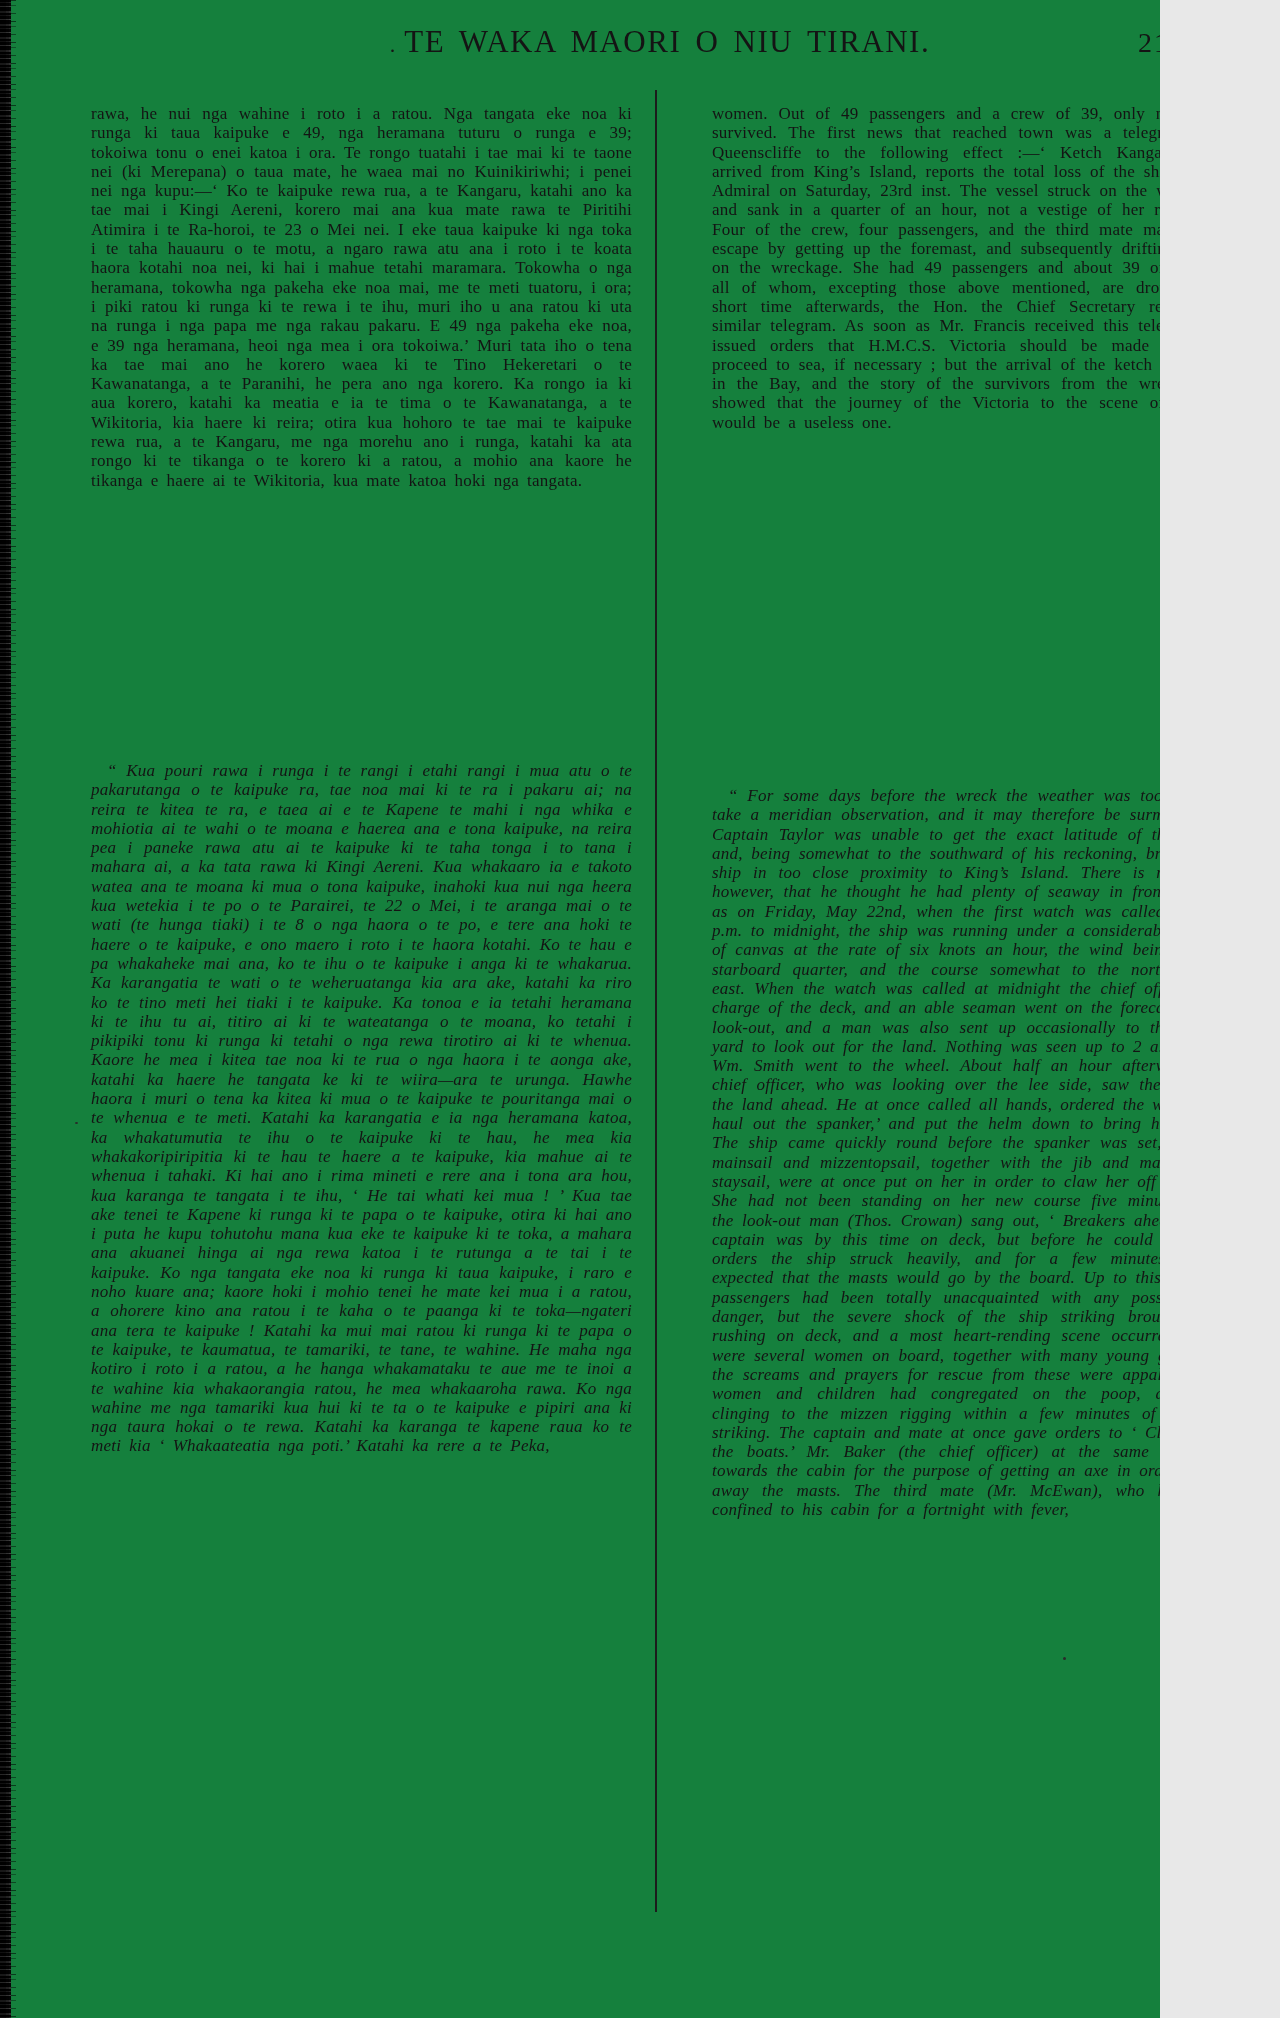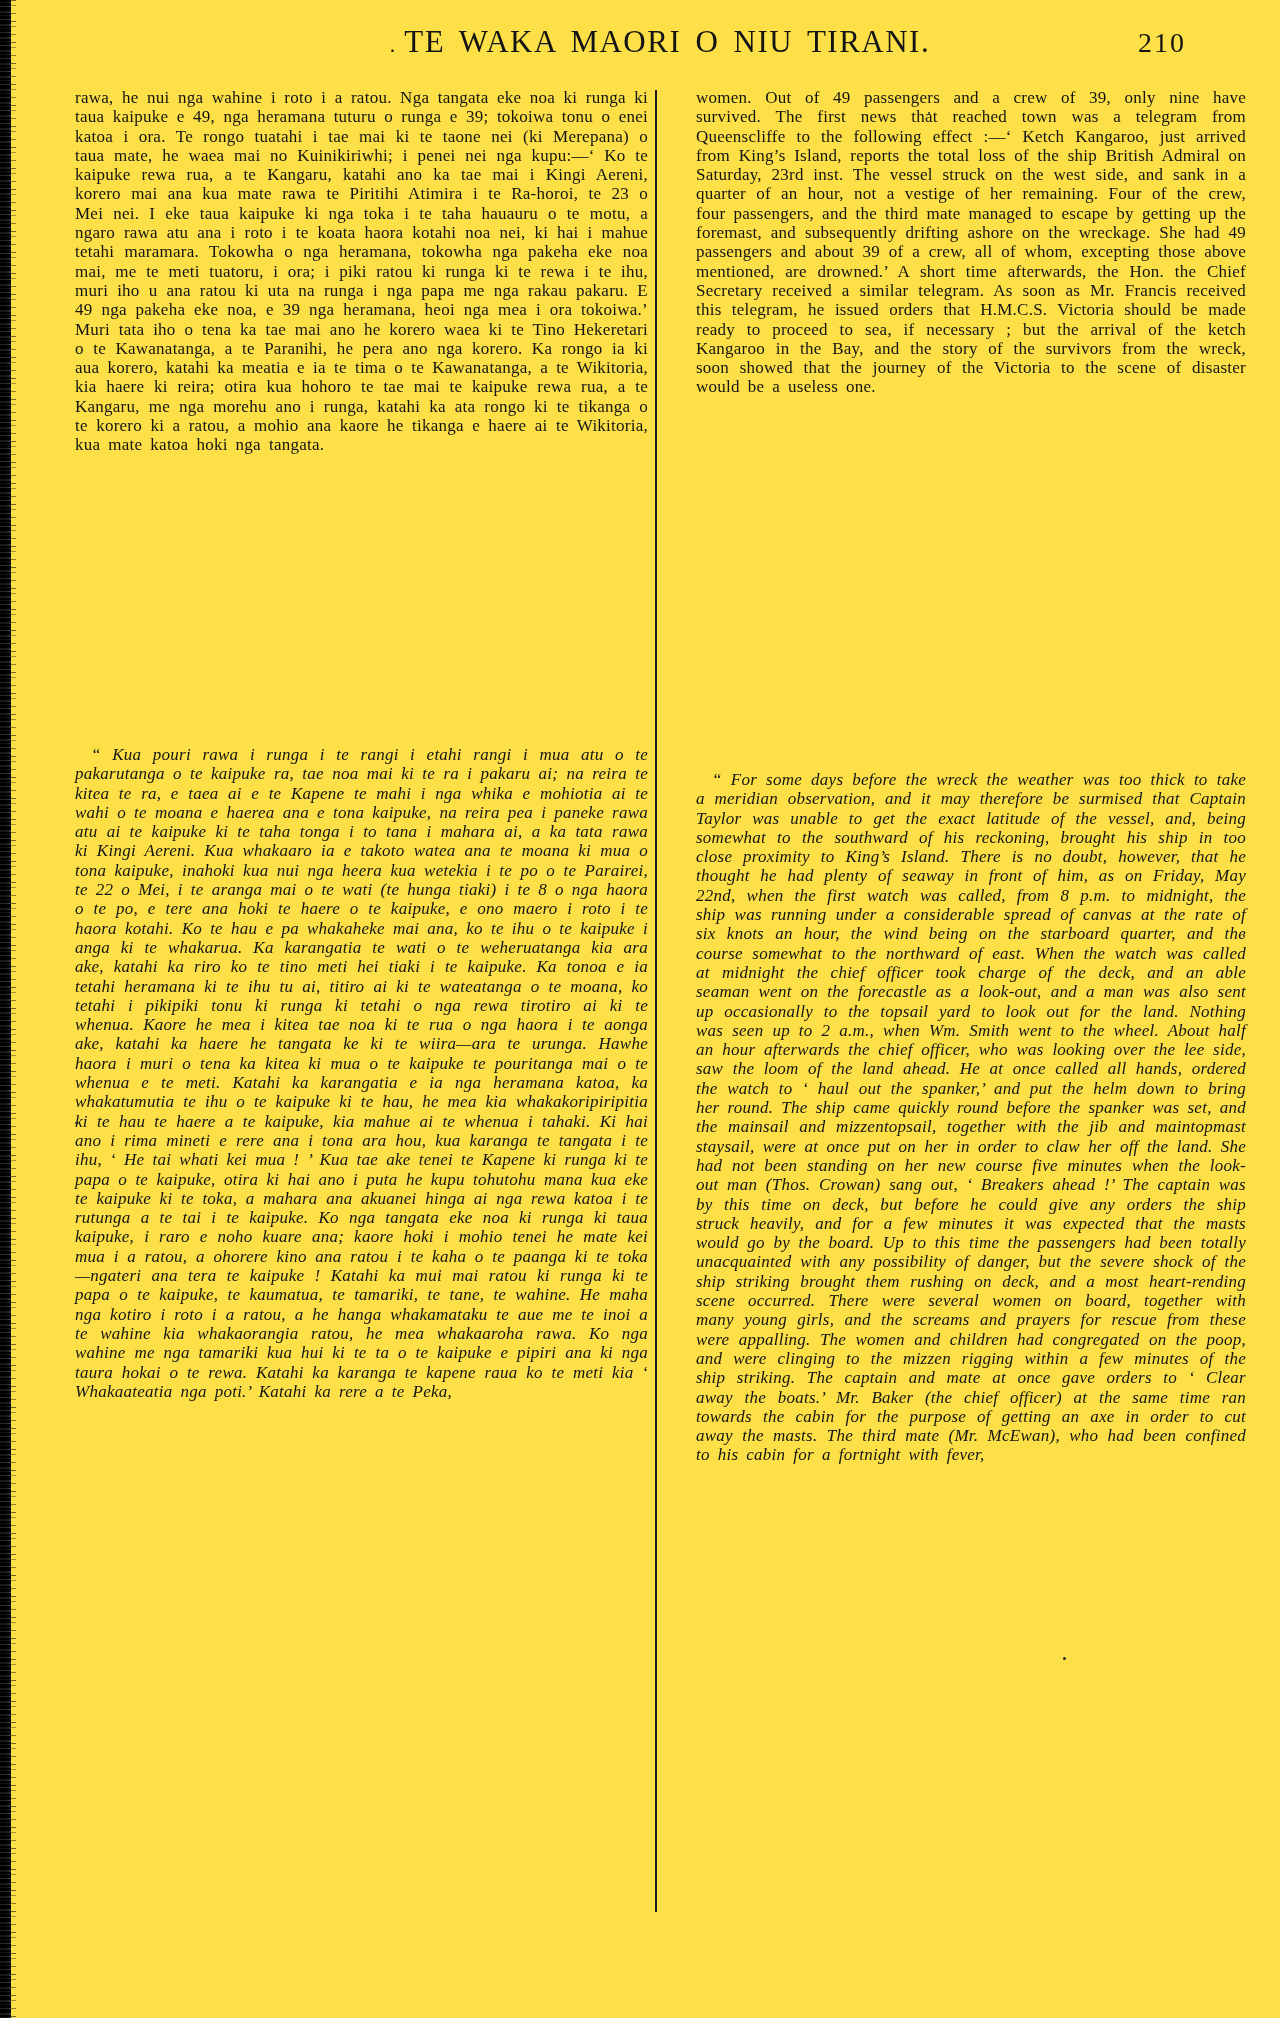--- a/index.html
+++ b/index.html
@@ -1,20 +1,20 @@
 <!DOCTYPE html>
 <html><head>
 <meta charset="utf-8">
 <style>
   html, body { margin: 0; padding: 0; background: #e8e8e8; }
   .page {
     position: relative;
-    width: 1280px;
+    width: 1160px;
     height: 2018px;
-    background: #fde047;
+    background: #15803d;
     overflow: hidden;
     font-family: "Liberation Serif", "DejaVu Serif", serif;
     color: #141414;
   }
 
   
   .scan-band {
     position: absolute;
     left: 0; top: 0;
     width: 11px; height: 100%;
@@ -74,21 +74,21 @@
     background: #1c1c1c;
   }
 
   
   .col { position: absolute; top: 88px; height: 1840px; }
   .col-left  { left: 75px;  width: 573px; }
   .col-right { left: 696px; width: 550px; }
   .para {
     position: absolute;
     left: 0; right: 0;
-    margin: 0;
+    margin: 16px;
     font-size: 17px;
     line-height: 19.3px;
     text-align: justify;
     letter-spacing: 0.25px;
     word-spacing: 3.5px;
   }
   .p-1 { top: 0; }
   .col-left  .p-2 { top: 657px; }
   .col-right .p-2 { top: 682px; }
   .indent { text-indent: 16px; font-style: italic; }

